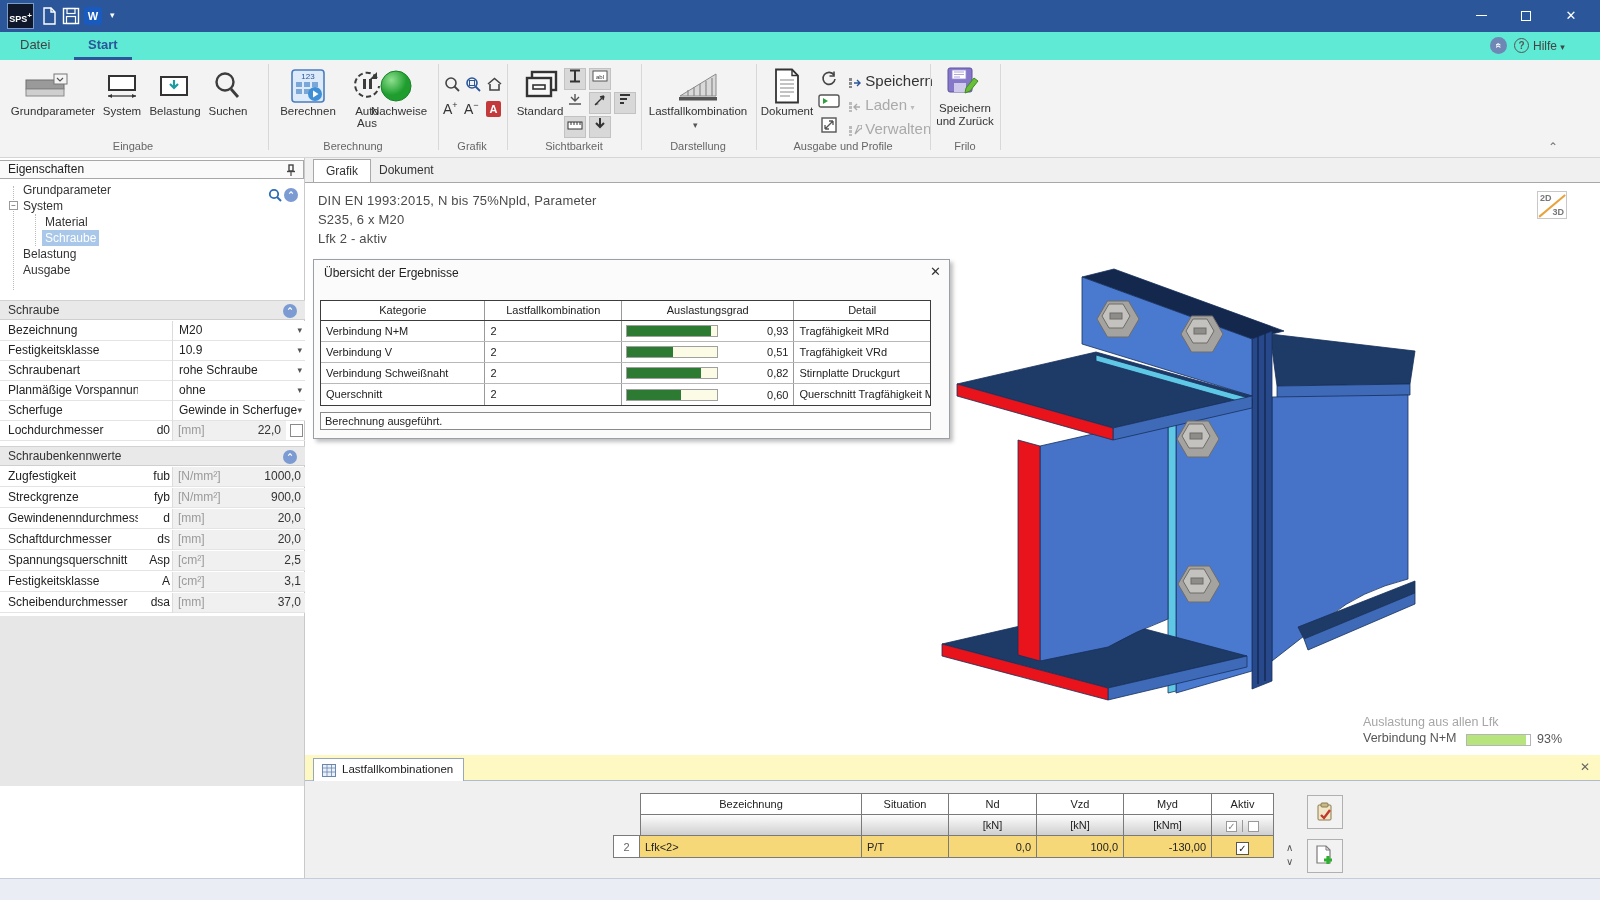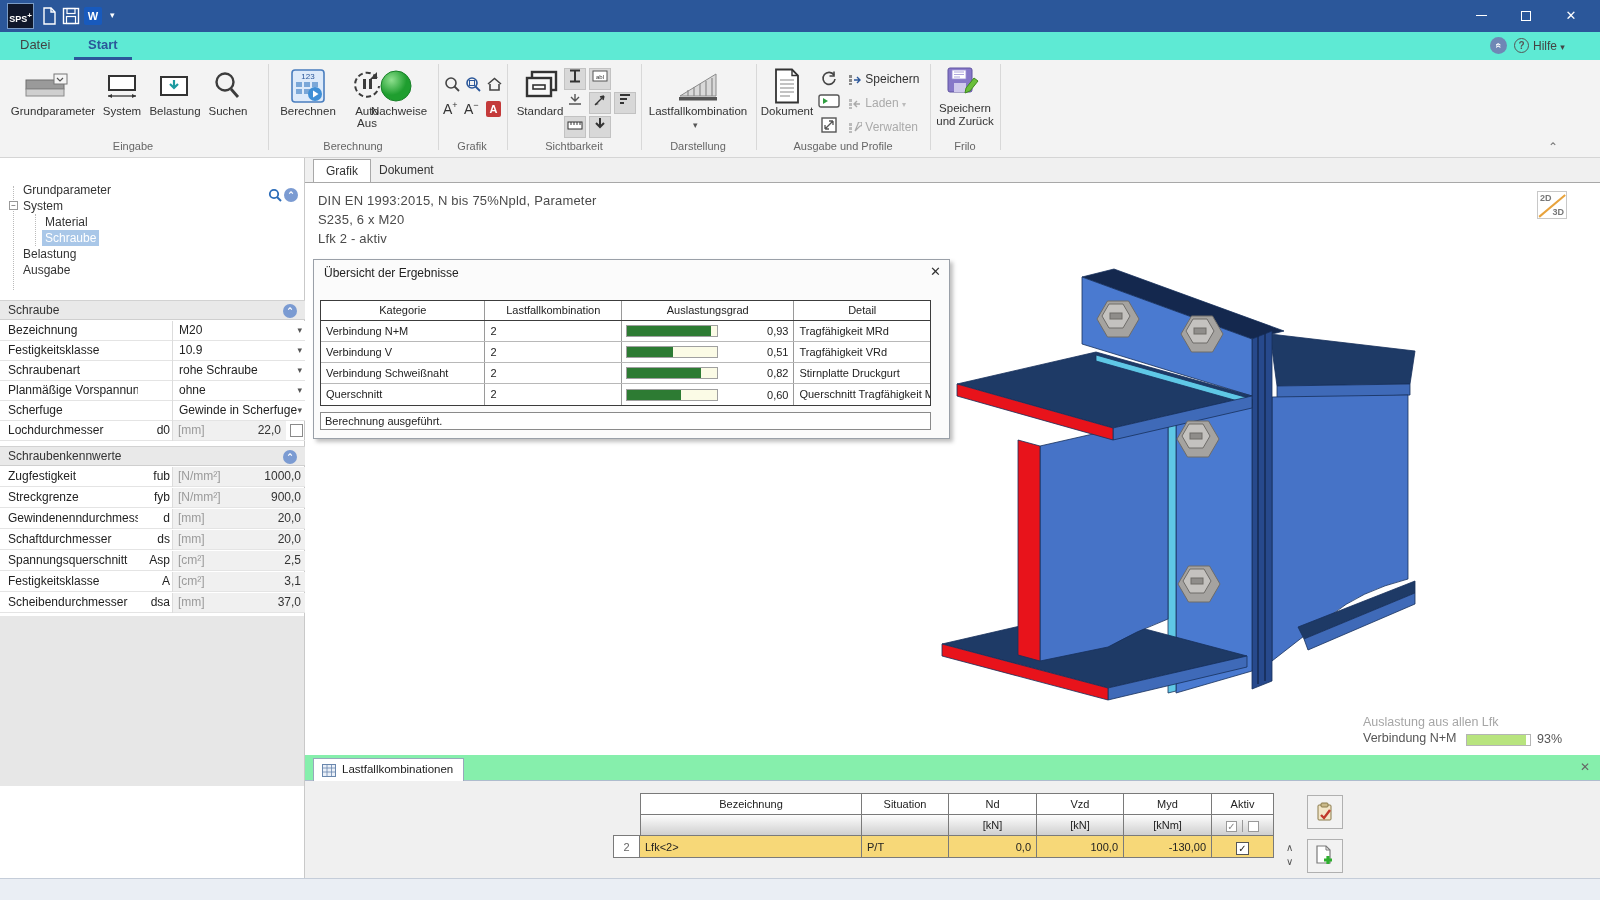--- a/index.html
+++ b/index.html
@@ -28,21 +28,21 @@
   .chev-circle span { display:inline-block; transform:rotate(90deg); font-weight:bold; }
   .help-q { position:absolute; top:6px; width:15px; height:15px; border:1.4px solid #555; border-radius:50%;
     text-align:center; line-height:13px; font-size:10px; font-weight:bold; color:#555; }
   .help-lbl { position:absolute; top:7px; font-size:12px; color:#444; }
 
   
   #ribbon { position:absolute; left:0; top:60px; width:1600px; height:98px; background:#f3f3f3; border-bottom:1px solid #d5d5d5; }
   .rb-sep { position:absolute; top:4px; width:1px; height:86px; background:#d8d8d8; }
   .rb-group-label { position:absolute; top:80px; font-size:11px; color:#666; text-align:center; }
   .rb-btn-label { position:absolute; font-size:11.5px; color:#333; text-align:center; }
-  .rb-small-label { font-size:12px; color:#333; }
+  .rb-small-label { font-size:15px; color:#333; }
   .rb-small-label.disabled { color:#aaa; }
   .toggle-box { position:absolute; width:22px; height:22px; text-align:center; line-height:20px; }
   .toggle-box.pressed { background:#d8d8d8; border:1px solid #c2c2c2; }
   .rb-collapse { position:absolute; color:#777; font-size:12px; }
 
   
   #leftpanel { position:absolute; left:0; top:158px; width:305px; height:720px; background:#fff; border-right:1px solid #c9c9c9; }
   .eig-header { position:absolute; left:0; top:2px; width:304px; height:19px; background:#fafafa; border:1px solid #a8a8a8; border-left:none;
     line-height:17px; padding-left:8px; color:#222; }
   .tree-item { position:absolute; height:16px; line-height:16px; color:#333; font-size:12px; padding:0 3px; }
@@ -103,21 +103,21 @@
   
   .legend { position:absolute; left:1058px; top:532px; width:230px; }
   .legend .l1 { color:#a6a6a6; font-size:12.5px; }
   .legend .l2 { color:#555; font-size:12.5px; margin-top:2px; }
   .legend .ltrack { position:absolute; left:103px; top:19px; width:65px; height:12px; background:#fff; border:1px solid #b5b5b5; }
   .legend .lfill { height:100%; background:#b8e47e; }
   .legend .lpct { position:absolute; left:174px; top:17px; color:#555; font-size:12.5px; }
 
   
   #bottompanel { position:absolute; left:305px; top:755px; width:1295px; height:123px; background:#f0f0f0; overflow:hidden; }
-  .bp-strip { position:absolute; left:0; top:0; width:1295px; height:26px; background:#86efac; border-bottom:1px solid #aebccd; }
+  .bp-strip { position:absolute; left:0; top:0; width:1295px; height:26px; background:#fef9c3; border-bottom:1px solid #aebccd; }
   .bp-tab { position:absolute; left:8px; top:3px; height:23px; background:#fff; border:1px solid #98a8bc; border-bottom:none;
     line-height:21px; padding:0 10px 0 28px; font-size:11.5px; color:#222; }
   .bp-close { position:absolute; right:10px; top:5px; color:#666; font-size:12px; }
   .bt { position:absolute; display:flex; }
   .bt-cell { border:1px solid #7a7a7a; border-left:none; font-size:11px; color:#222; line-height:20px; text-align:center;
     white-space:nowrap; overflow:hidden; }
   .bt-cell.first { border-left:1px solid #7a7a7a; }
   .bt-head { background:#fff; }
   .bt-units { background:linear-gradient(#fdfdfd,#cfcfcf); }
   .bt-data { background:#f7d878; }
@@ -377,20 +377,28 @@
         <path d="M20,22 l8,-10 l4,3 l-8,10 l-5,2 z" fill="#6abf3a" stroke="#3f8a1e"></path>
       </svg>
       <div class="rb-btn-label" style="left:932px;top:42px;width:66px;line-height:13px">Speichern und Zurück</div>
       <div class="rb-group-label" style="left:932px;width:66px">Frilo</div>
     </div>
     <div class="rb-sep" style="left:1000px"></div>
     <div class="rb-collapse" style="left:1548px;top:80px">⌃</div>
   </div>
 
   <div id="leftpanel">
+    <div class="eig-header">
+      <span>Eigenschaften</span>
+      <svg class="abs" style="right:7px;top:3px" width="10" height="12" viewBox="0 0 10 12">
+        <rect x="3" y="1" width="4" height="6" fill="none" stroke="#444" stroke-width="1.4"></rect>
+        <line x1="1" y1="7.5" x2="9" y2="7.5" stroke="#444" stroke-width="1.4"></line>
+          <line x1="5" y1="8" x2="5" y2="12" stroke="#444" stroke-width="1.2"></line>
+      </svg>
+    </div>
     <div class="tree-line" style="left:13px;top:28px;height:104px"></div>
     <div class="tree-item" style="left:20px;top:24px">Grundparameter</div>
     <div class="tree-box" style="left:9px;top:43px">−</div>
     <div class="tree-item" style="left:20px;top:40px">System</div>
     <div class="tree-line" style="left:35px;top:56px;height:32px"></div>
     <div class="tree-item" style="left:42px;top:56px">Material</div>
     <div class="tree-item selected" style="left:42px;top:72px">Schraube</div>
     <div class="tree-item" style="left:20px;top:88px">Belastung</div>
     <div class="tree-item" style="left:20px;top:104px">Ausgabe</div>
     <svg class="abs" style="left:268px;top:30px" width="14" height="14" viewBox="0 0 14 14">

